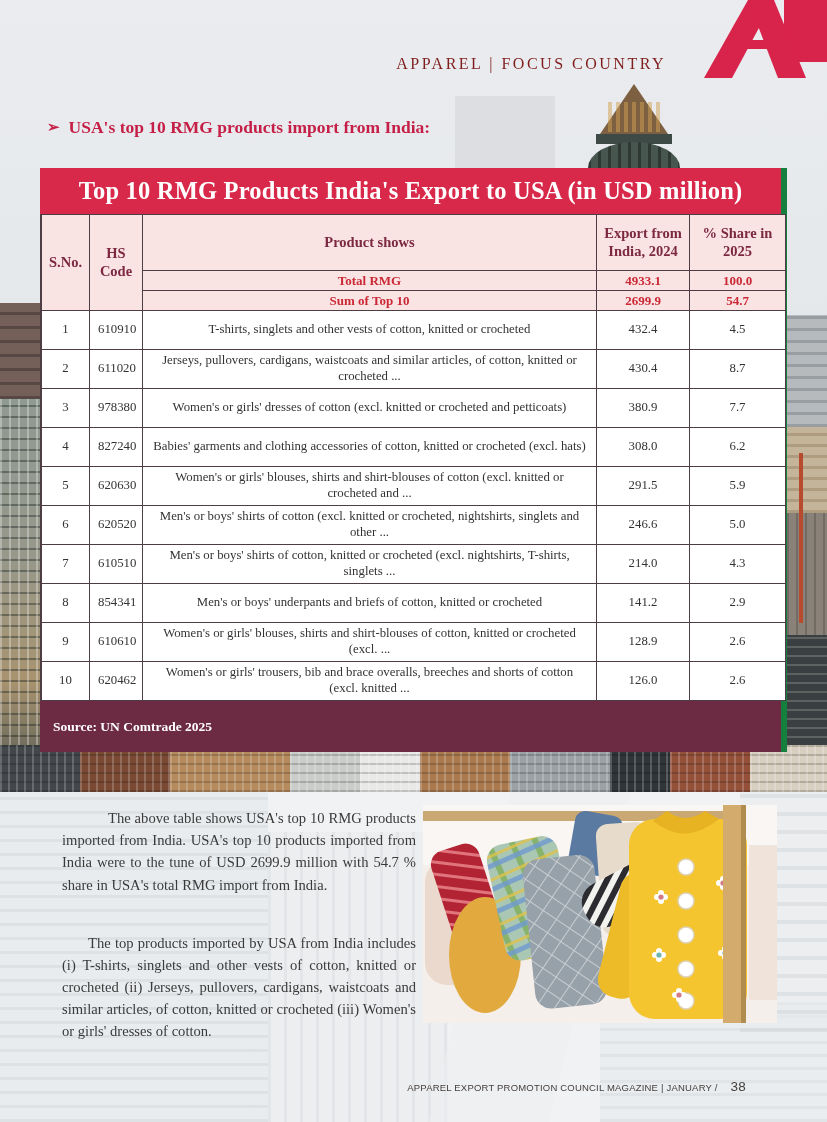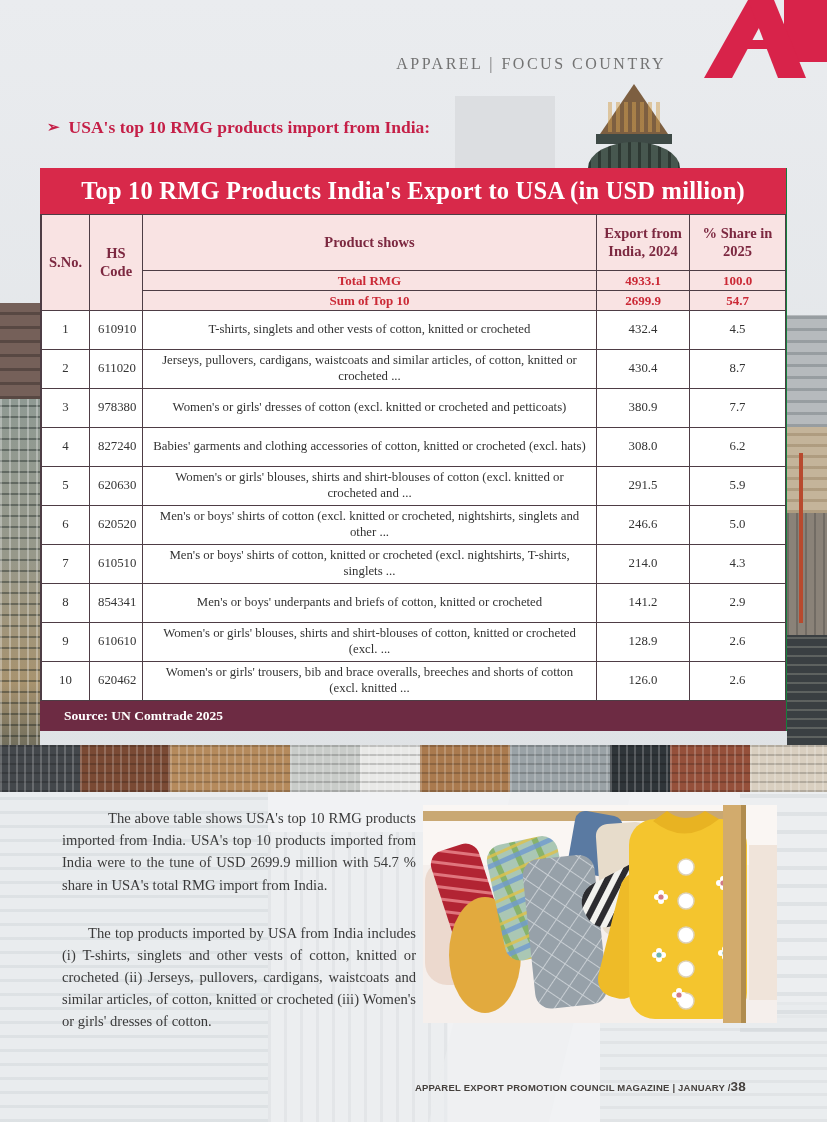--- a/index.html
+++ b/index.html
@@ -58,58 +58,58 @@
   .fc2 { left:268px; top:40px; width:180px; height:290px; background:#e9ebed;
     background-image:repeating-linear-gradient(90deg, rgba(150,162,168,.2) 0 3px, transparent 3px 16px); }
   .fc3 { left:470px; top:0; width:120px; height:330px; background:#edeff0; transform:skewX(-14deg); }
   .fc4 { left:600px; top:210px; width:227px; height:120px; background:#e6e9eb;
     background-image:repeating-linear-gradient(0deg, rgba(150,162,168,.22) 0 3px, transparent 3px 13px); }
   .fc5 { left:740px; top:0; width:87px; height:240px; background:#e9ecee;
     background-image:repeating-linear-gradient(0deg, rgba(140,150,158,.25) 0 4px, transparent 4px 18px); }
 
   
   .masthead { position:absolute; top:55px; right:161px;
-    font-size:16px; letter-spacing:2.5px; color:#737373; font-weight:500; }
+    font-size:16px; letter-spacing:2.5px; color:#7f1d1d; font-weight:500; }
   .a-logo { position:absolute; top:0; right:0; width:139px; height:78px; }
 
   
   .section-heading { position:absolute; left:47px; top:117px; display:flex; align-items:center; gap:9px;
     color:#c51f47; font-weight:bold; font-size:17.5px; }
   .section-heading .arrow { font-size:15px; line-height:1; }
 
   
   .tbl-wrap { position:absolute; left:40px; top:168px; width:747px; background:#fff;
-    border-left:1px solid #4e3d45; border-right:2px solid #15803d; }
+    border-left:1px solid #4e3d45; border-right:7px solid #15803d; }
   .tbl-title { height:46px; background:#d8294a; color:#fff; display:flex; align-items:center; justify-content:center;
     font-weight:bold; font-size:24.5px; letter-spacing:.2px; margin:0 -1px; }
   table.rmg { width:100%; border-collapse:collapse; table-layout:fixed; }
   table.rmg th, table.rmg td { border:1px solid #4e3d45; }
   col.c1{width:48px} col.c2{width:53px} col.c3{width:454px} col.c4{width:93px} col.c5{width:96px}
   tr.hdr th { background:#f9e3e3; color:#7c2840; font-weight:bold; font-size:14.5px; line-height:1.2; padding:4px 2px; }
   tr.hdr { height:56px; }
   tr.sum { height:20px; }
   tr.sum td { background:#f9e3e3; color:#cb2936; font-weight:bold; font-size:13px; text-align:center; padding:0 2px; }
   tr.datarow { height:39px; }
   tr.datarow td { background:#fff; color:#333; font-size:12.8px; line-height:1.22; padding:1px 8px; text-align:center; }
-  .tbl-source { height:30px; background:#6d2b43; color:#fff; display:flex; align-items:center;
-    font-weight:bold; font-size:13.5px; padding-left:24px; margin:0 -1px; }
+  .tbl-source { height:51px; background:#6d2b43; color:#fff; display:flex; align-items:center;
+    font-weight:bold; font-size:13.5px; padding-left:13px; margin:0 -1px; }
 
   
   .bodytext { position:absolute; left:62px; top:807px; width:354px;
     font-size:14.6px; line-height:1.52; color:#3a3a3a; text-align:justify; }
-  .bodytext p.p1 { text-indent:46px; margin-bottom:26px; }
+  .bodytext p.p1 { text-indent:46px; margin-bottom:36px; }
   .bodytext p.p2 { text-indent:26px; }
 
   
   .photo { position:absolute; left:423px; top:805px; width:354px; height:218px; overflow:hidden; }
 
   
   .pagefooter { position:absolute; top:1079px; right:81px; text-align:right;
-    font-family:"Liberation Sans", sans-serif; font-weight:bold; font-size:9.5px;
-    color:#45403d; letter-spacing:.2px; display:flex; align-items:baseline; gap:0; }
+    font-family:"Liberation Sans", sans-serif; font-weight:normal; font-size:9.5px;
+    color:#45403d; letter-spacing:.2px; display:flex; align-items:baseline; gap:13px; }
   .pagefooter .pagenum { font-size:13.5px; }
 </style>
 </head>
 <body>
 
 <div id="page">
 
   <div class="sky"></div>
   <div class="side-bldg"></div>
   <div class="tower">

